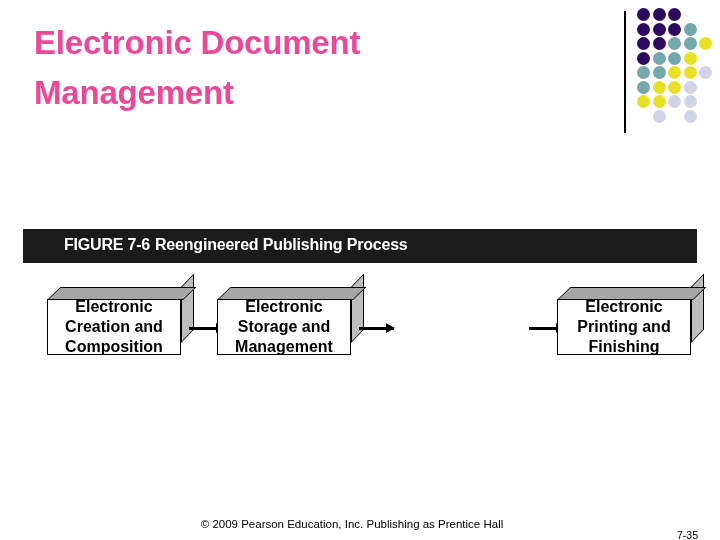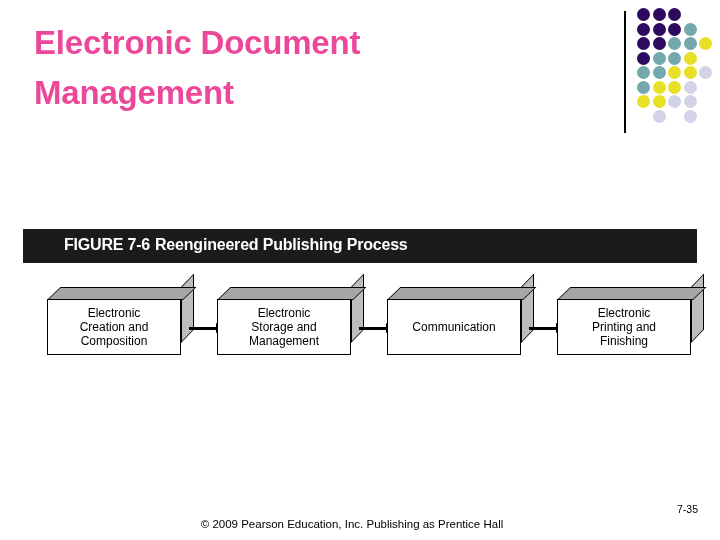--- a/index.html
+++ b/index.html
@@ -123,25 +123,26 @@
     height: 56px;
     border: 1px solid #000000;
     background: #ffffff;
     box-sizing: border-box;
     display: flex;
     align-items: center;
     justify-content: center;
     text-align: center;
   }
   .proc .label {
-    font-size: 12px;
-    line-height: 14px;
+    font-size: 16px;
+    line-height: 20px;
     color: #000000;
     white-space: pre-line;
     font-family: "Liberation Sans", sans-serif;
+    font-weight: bold;
   }
   
   .proc .top {
     position: absolute;
     left: 0px;
     top: 0px;
     width: 136px;
     height: 13px;
     background: #a6a6a6;
     border: 1px solid #000000;
@@ -195,21 +196,21 @@
     top: 518px;
     width: 704px;
     text-align: center;
     font-size: 11.5px;
     color: #000000;
     font-family: "Liberation Sans", sans-serif;
   }
   #footer-pagenum {
     position: absolute;
     right: 22px;
-    top: 503px;
+    top: 529px;
     font-size: 10.5px;
     color: #000000;
     font-family: "Liberation Sans", sans-serif;
     text-align: right;
   }
 </style>
 </head>
 <body>
 
 <div id="slide-title">Electronic Document
@@ -284,27 +285,20 @@
 Storage and
 Management</span>
       </div>
     </div>
 
     <div class="arrow" style="left:336px; width:35px;">
       <div class="shaft"></div>
       <div class="head"></div>
     </div>
 
-    <div class="proc" style="left:364px;">
-      <div class="side"></div>
-      <div class="top"></div>
-      <div class="face">
-        <span class="label">Communication</span>
-      </div>
-    </div>
 
     <div class="arrow" style="left:506px; width:35px;">
       <div class="shaft"></div>
       <div class="head"></div>
     </div>
 
     <div class="proc" style="left:534px;">
       <div class="side"></div>
       <div class="top"></div>
       <div class="face">

